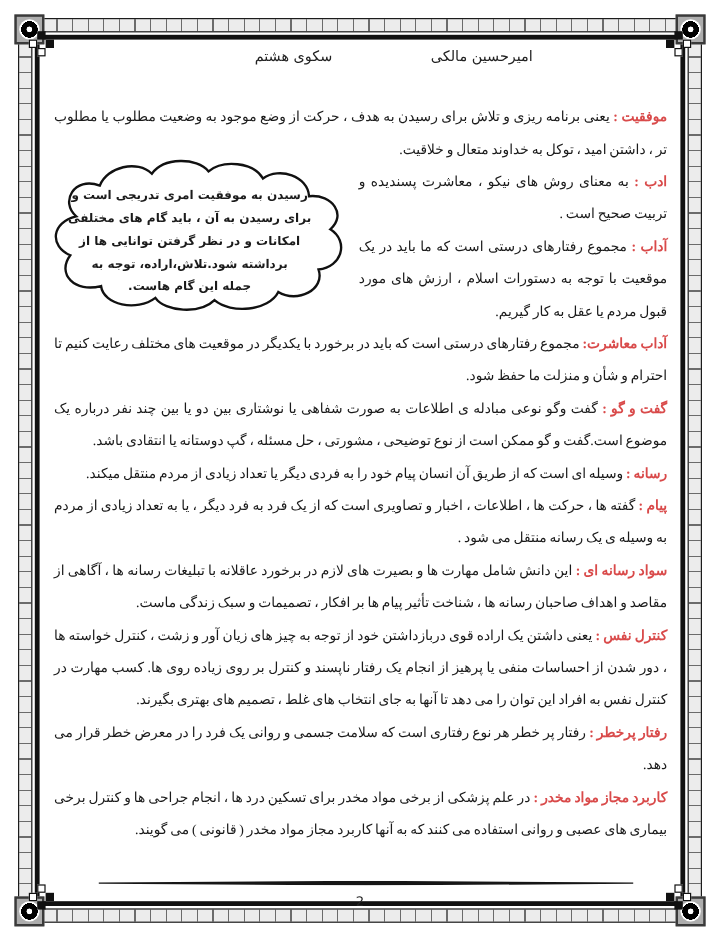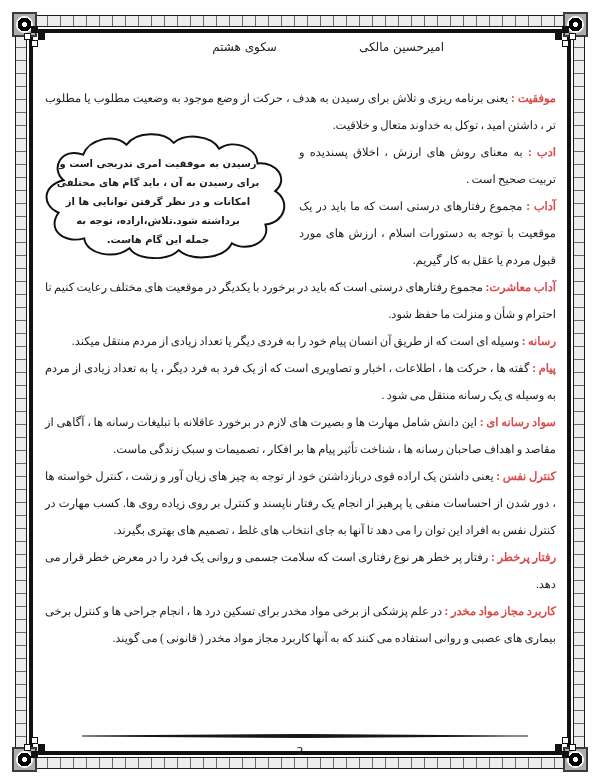--- a/index.html
+++ b/index.html
@@ -124,23 +124,24 @@
         </svg>
         <div class="cloud-text">
           <span>رسیدن به موفقیت امری تدریجی است و</span>
           <span>برای رسیدن به آن ، باید گام های مختلفی</span>
           <span>امکانات و در نظر گرفتن توانایی ها از</span>
           <span>برداشته شود.تلاش،اراده، توجه به</span>
           <span>جمله این گام هاست.</span>
         </div>
       </div>
 
-      <p><span class="term" style="color:#d94a4a">ادب :</span> <span>به معنای روش های ارزش ، اخلاق پسندیده و تربیت صحیح است .</span></p>
+      <p><span class="term" style="color:#d94a4a">ادب :</span> <span>به معنای روش های نیکو ، معاشرت پسندیده و تربیت صحیح است .</span></p>
       <p><span class="term" style="color:#d94a4a">آداب :</span> <span>مجموع رفتارهای درستی است که ما باید در یک موقعیت با توجه به دستورات اسلام ، ارزش های مورد قبول مردم یا عقل به کار گیریم.</span></p>
       <p><span class="term" style="color:#d94a4a">آداب معاشرت:</span> <span>مجموع رفتارهای درستی است که باید در برخورد با یکدیگر در موقعیت های مختلف رعایت کنیم تا احترام و شأن و منزلت ما حفظ شود.</span></p>
+      <p><span class="term" style="color:#d94a4a">گفت و گو :</span> <span>گفت وگو نوعی مبادله ی اطلاعات به صورت شفاهی یا نوشتاری بین دو یا بین چند نفر درباره یک موضوع است.گفت و گو ممکن است از نوع توضیحی ، مشورتی ، حل مسئله ، گپ دوستانه یا انتقادی باشد.</span></p>
       <p><span class="term" style="color:#d94a4a">رسانه :</span> <span>وسیله ای است که از طریق آن انسان پیام خود را به فردی دیگر یا تعداد زیادی از مردم منتقل میکند.</span></p>
       <p><span class="term" style="color:#d94a4a">پیام :</span> <span>گفته ها ، حرکت ها ، اطلاعات ، اخبار و تصاویری است که از یک فرد به فرد دیگر ، یا به تعداد زیادی از مردم به وسیله ی یک رسانه منتقل می شود .</span></p>
       <p><span class="term" style="color:#d94a4a">سواد رسانه ای :</span> <span>این دانش شامل مهارت ها و بصیرت های لازم در برخورد عاقلانه با تبلیغات رسانه ها ، آگاهی از مقاصد و اهداف صاحبان رسانه ها ، شناخت تأثیر پیام ها بر افکار ، تصمیمات و سبک زندگی ماست.</span></p>
       <p><span class="term" style="color:#d94a4a">کنترل نفس :</span> <span>یعنی داشتن یک اراده قوی دربازداشتن خود از توجه به چیز های زیان آور و زشت ، کنترل خواسته ها ، دور شدن از احساسات منفی یا پرهیز از انجام یک رفتار ناپسند و کنترل بر روی زیاده روی ها. کسب مهارت در کنترل نفس به افراد این توان را می دهد تا آنها به جای انتخاب های غلط ، تصمیم های بهتری بگیرند.</span></p>
       <p><span class="term" style="color:#d94a4a">رفتار پرخطر :</span> <span>رفتار پر خطر هر نوع رفتاری است که سلامت جسمی و روانی یک فرد را در معرض خطر قرار می دهد.</span></p>
       <p><span class="term" style="color:#d94a4a">کاربرد مجاز مواد مخدر :</span> <span>در علم پزشکی از برخی مواد مخدر برای تسکین درد ها ، انجام جراحی ها و کنترل برخی بیماری های عصبی و روانی استفاده می کنند که به آنها کاربرد مجاز مواد مخدر ( قانونی ) می گویند.</span></p>
     </div>
   </div>
 
   <div class="divider"></div>

